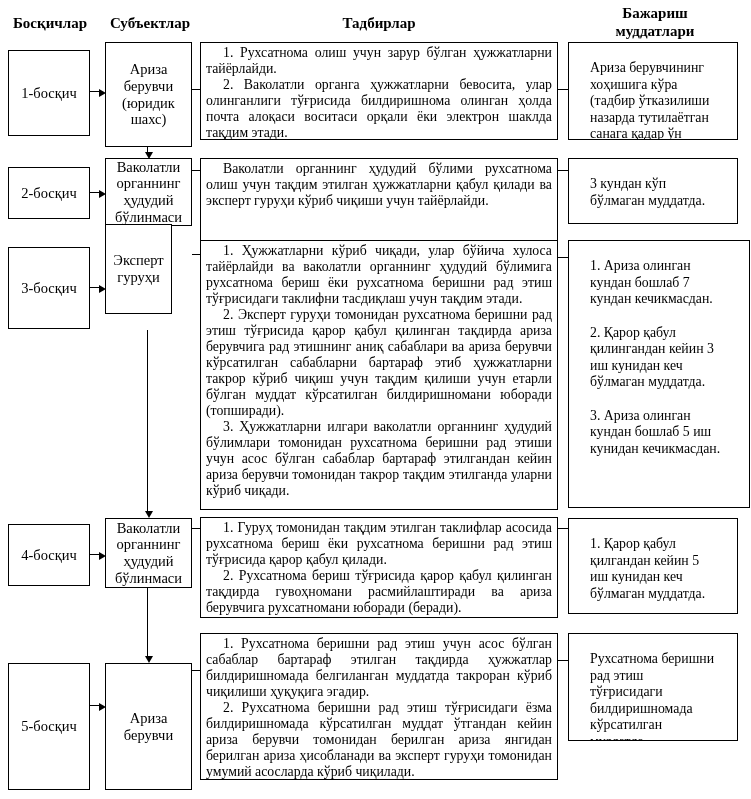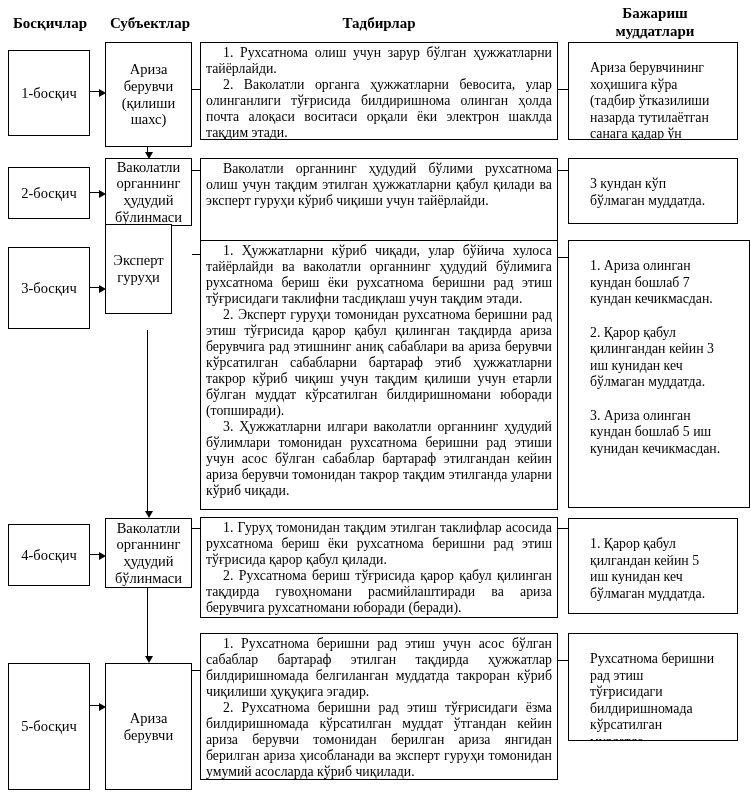--- a/index.html
+++ b/index.html
@@ -32,21 +32,21 @@
   <div class="hdr" style="left:0px;top:14px;width:100px">Босқичлар</div>
   <div class="hdr" style="left:100px;top:14px;width:100px">Субъектлар</div>
   <div class="hdr" style="left:200px;top:14px;width:358px">Тадбирлар</div>
   <div class="hdr" style="left:585px;top:4px;width:140px">Бажариш муддатлари</div>
 
   <div class="box center" style="left:8px;top:50px;width:82px;height:86px">
     <span>1-босқич</span>
   </div>
   <div class="harrow" style="left:90px;top:91px;width:9px"></div>
   <div class="box center" style="left:105px;top:42px;width:87px;height:105px">
-    <span>Ариза берувчи (қилиши шахс)</span>
+    <span>Ариза берувчи (юридик шахс)</span>
   </div>
   <div class="hline" style="left:192px;top:89px;width:8px"></div>
   <div class="box txt" style="left:200px;top:42px;width:358px;height:98px">
     <p>1. Рухсатнома олиш учун зарур бўлган ҳужжатларни тайёрлайди.</p>
     <p>2. Ваколатли органга ҳужжатларни бевосита, улар олинганлиги тўғрисида билдиришнома олинган ҳолда почта алоқаси воситаси орқали ёки электрон шаклда тақдим этади.</p>
   </div>
   <div class="hline" style="left:558px;top:89px;width:10px"></div>
   <div class="box dl" style="left:568px;top:42px;width:170px;height:98px">
     <p>Ариза берувчининг хоҳишига кўра (тадбир ўтказилиши назарда тутилаётган санага қадар ўн кундан кечикмасдан).</p>
   </div>

